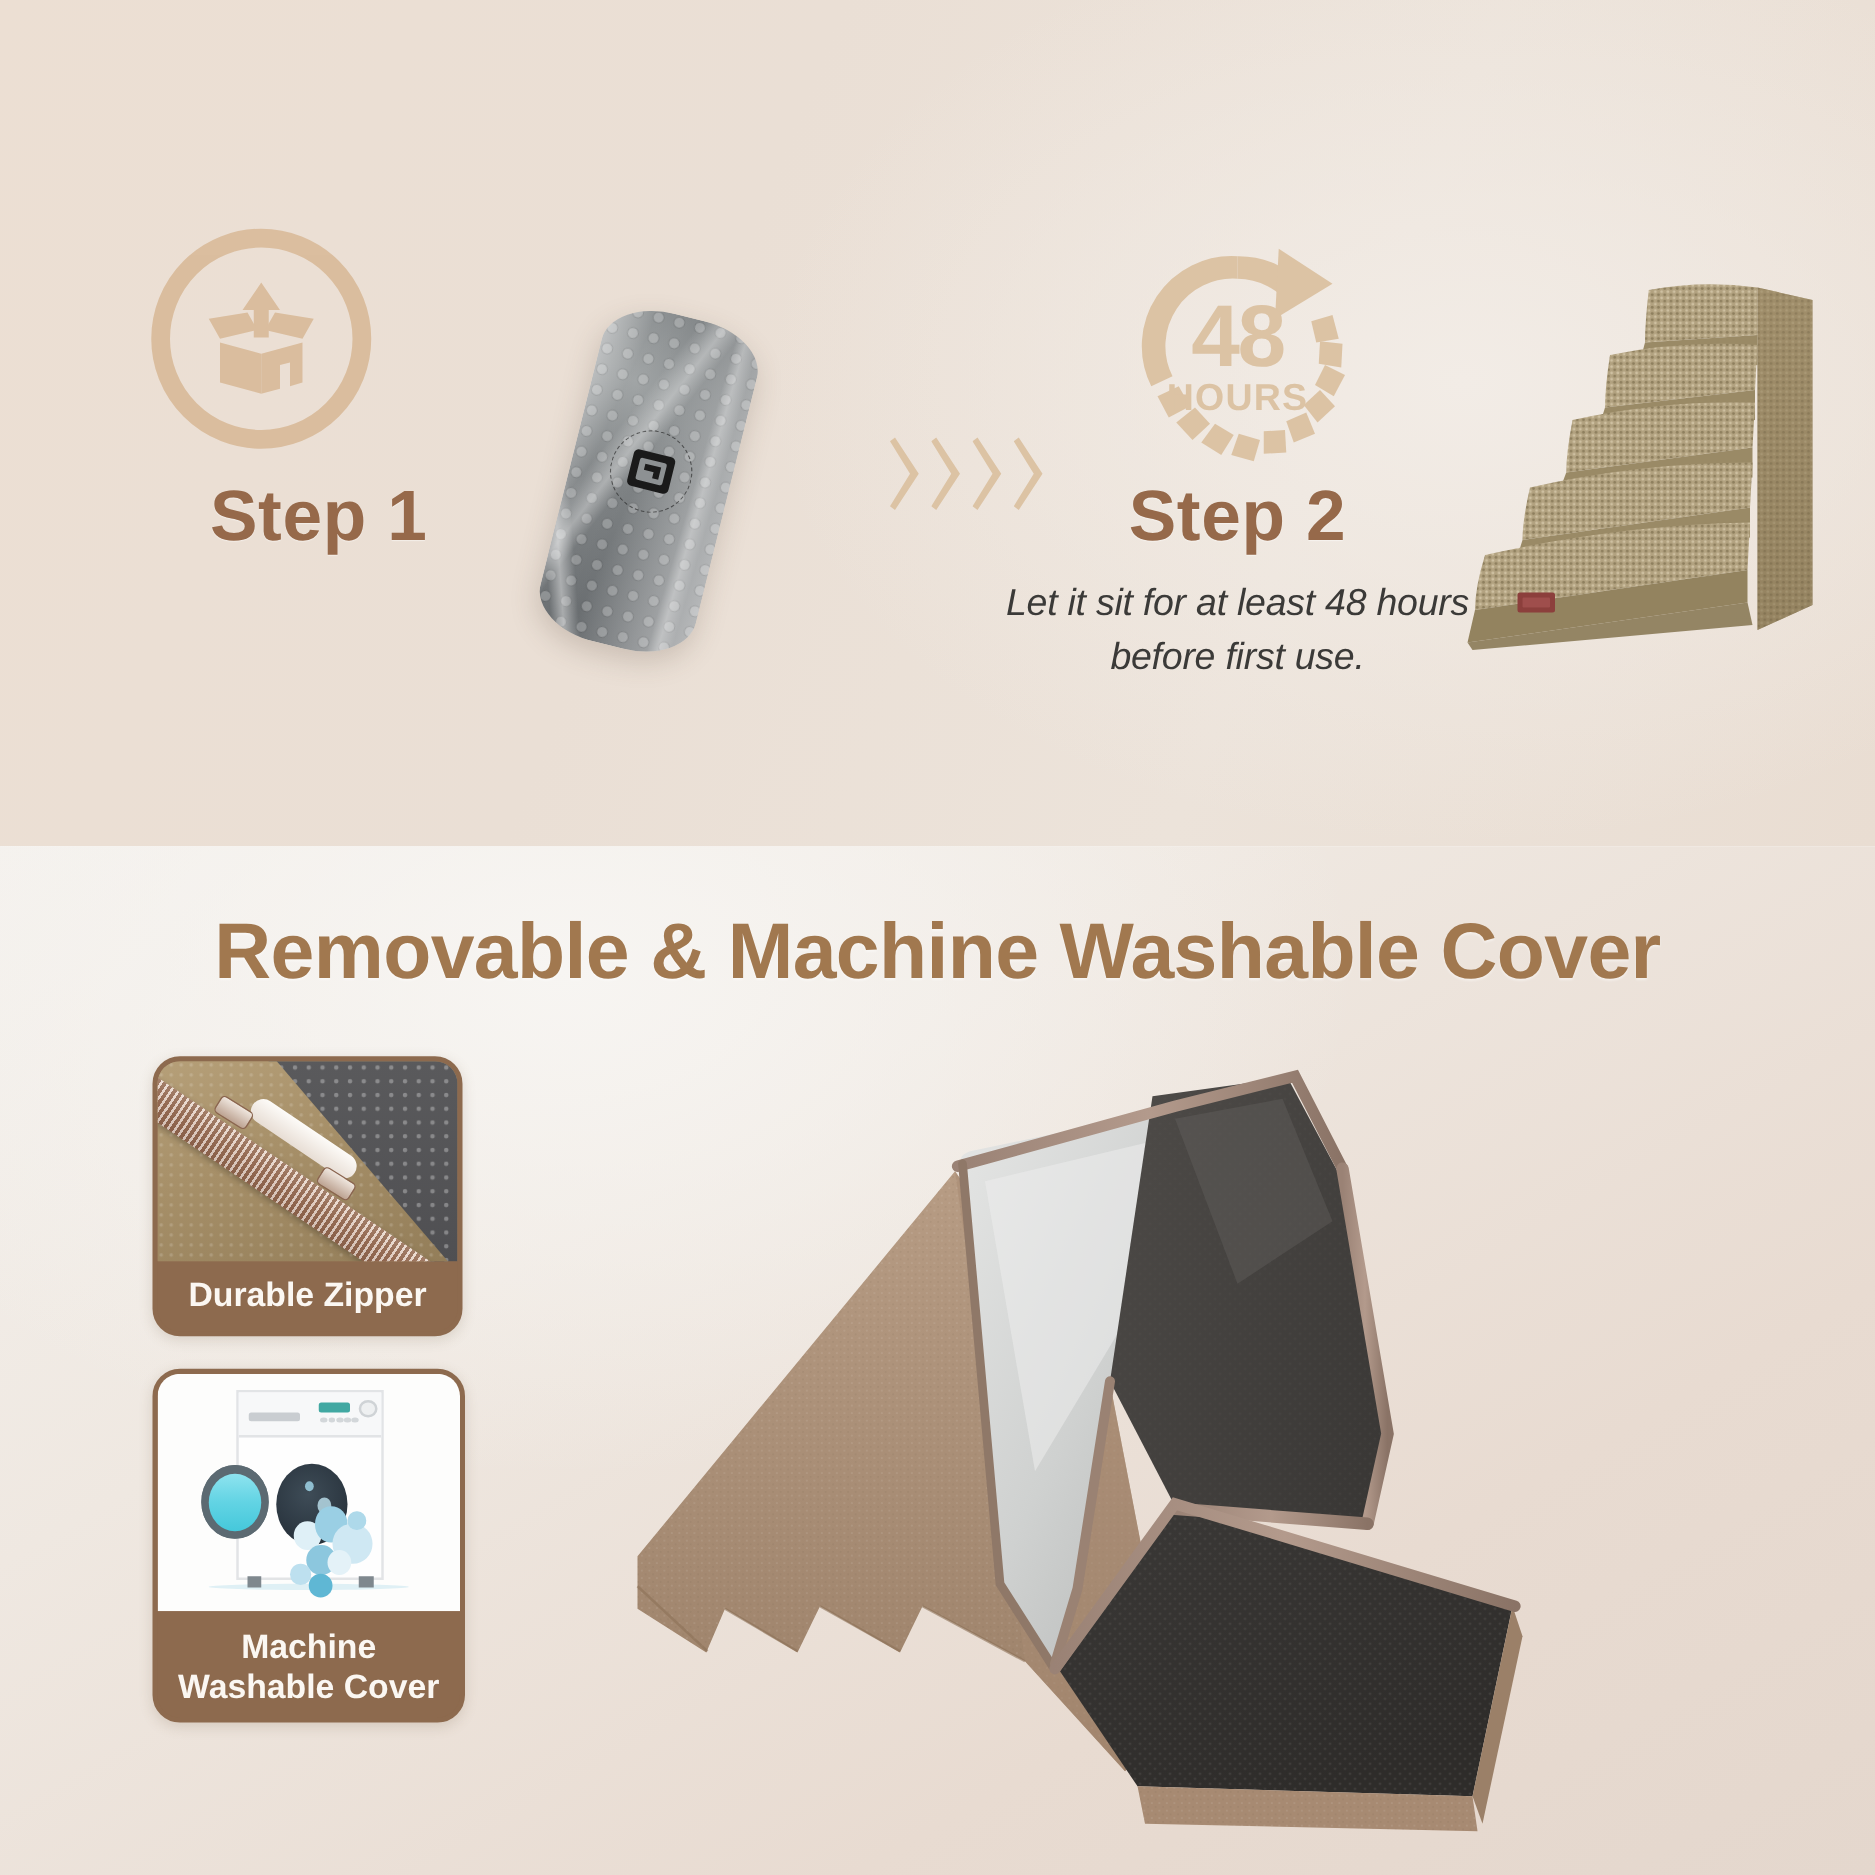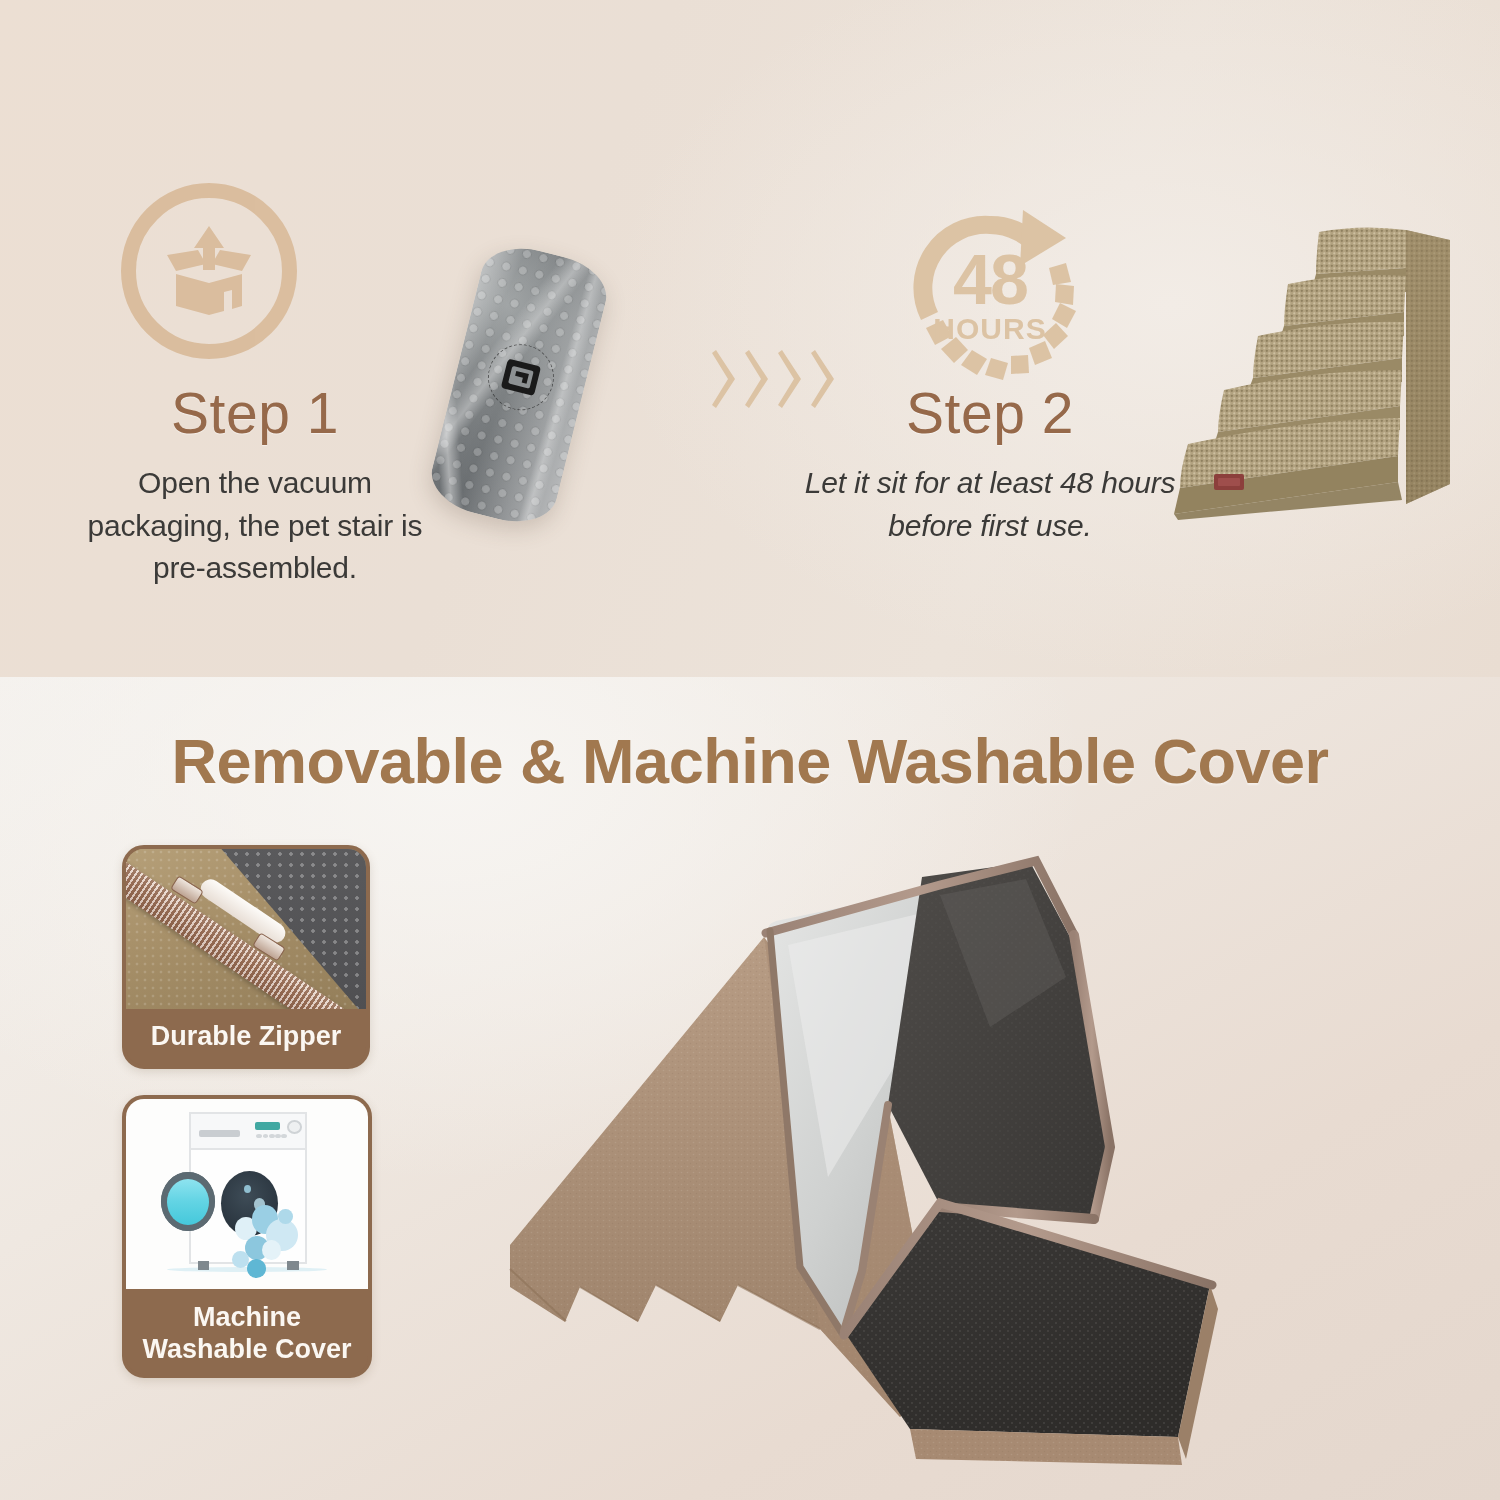--- a/index.html
+++ b/index.html
@@ -21,21 +21,21 @@
     width:1500px; height:677px;
     background:
       radial-gradient(ellipse 900px 600px at 78% 45%, #f2ece6 0%, rgba(242,236,230,0) 62%),
       linear-gradient(112deg, #ecdfd3 0%, #eadfd5 38%, #ece3da 68%, #e9ddd2 100%);
     overflow:hidden;
   }
 
   
   .step-col { position:absolute; text-align:center; }
   .step-title {
-    font-size:57px; font-weight:normal; color:#96694a;
+    font-size:57px; font-weight:bold; color:#96694a;
     letter-spacing:0.5px; line-height:1;
     text-shadow:0 1px 1px rgba(255,255,255,.5);
   }
   .step-desc {
     font-size:30px; font-weight:300; color:#3b3a38;
     line-height:1.42; letter-spacing:-0.2px;
   }
 
   
   .icon-circle {
@@ -243,21 +243,20 @@
           <path d="M31 57 L62 52 L70 66 L40 73 Z"></path>
           <path d="M115 57 L84 52 L76 66 L106 73 Z"></path>
           <path d="M40 76 L40 108 L73 117 L73 85 Z"></path>
           <path d="M106 76 L106 108 L96 111 L96 92 L88 94 L88 113 L73 117 L73 85 Z"></path>
         </g>
       </svg>
     </div>
 
     <div class="step-col" style="left:30px; top:385px; width:450px;">
       <div class="step-title">Step 1</div>
-      <div class="step-desc" style="margin-top:20px; padding:0 42px;">Open the vacuum packaging, the pet stair is pre-assembled.</div>
     </div>
 
     <div id="vacuum-pack" style="left:455px; top:250px;">
       <div class="vp-body">
         <div class="vp-bubbles"></div>
         <div class="vp-sheen"></div>
         <div class="vp-badge">
           <svg class="vp-logo" viewBox="0 0 40 40">
             <rect x="3" y="5" width="34" height="30" rx="4" fill="#1a1a1a"></rect>
             <rect x="9" y="11" width="22" height="18" rx="2" fill="#8d9193"></rect>
@@ -275,21 +274,21 @@
         <path d="M4 2 L23 31 L4 60 L0 57 L16 31 L0 5 Z" fill="#dcc3a4"></path>
       </svg>
       <svg width="27" height="62" viewBox="0 0 27 62">
         <path d="M4 2 L23 31 L4 60 L0 57 L16 31 L0 5 Z" fill="#dcc3a4"></path>
       </svg>
       <svg width="27" height="62" viewBox="0 0 27 62">
         <path d="M4 2 L23 31 L4 60 L0 57 L16 31 L0 5 Z" fill="#dcc3a4"></path>
       </svg>
     </div>
 
-    <div class="hours-icon" style="left:890px; top:202px; width:200px; height:180px;">
+    <div class="hours-icon" style="left:890px; top:191px; width:200px; height:180px;">
       <svg viewBox="0 0 200 180" width="200" height="180">
         <g fill="#dcc3a4">
 
           <path d="M100 14 A72 72 0 0 0 31 118 L48 110 A54 54 0 0 1 100 32 Z"></path>
           <path d="M100 14 L100 32 A54 54 0 0 1 143 54 L158 42 A72 72 0 0 0 100 14 Z"></path>
           <polygon points="133,8 176,36 130,64"></polygon>
 
           <g>
             <path d="M36 126 l17 -8 l9 16 l-17 9 Z"></path>
             <path d="M51 147 l15 -12 l12 13 l-14 13 Z"></path>

